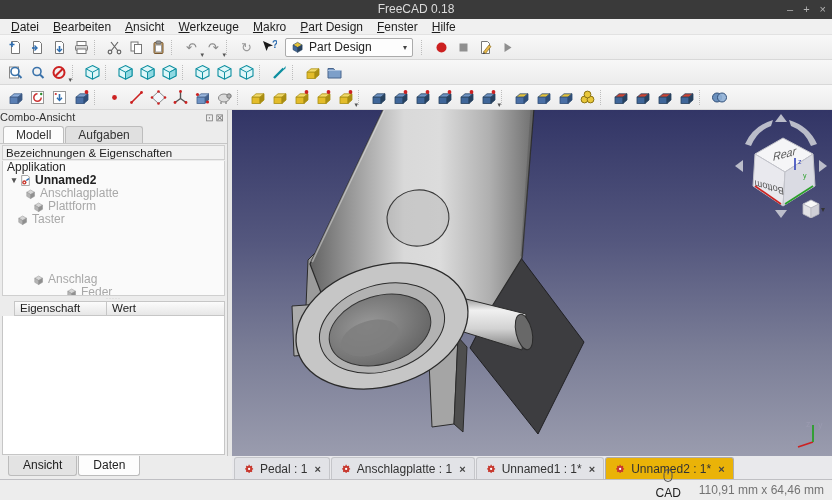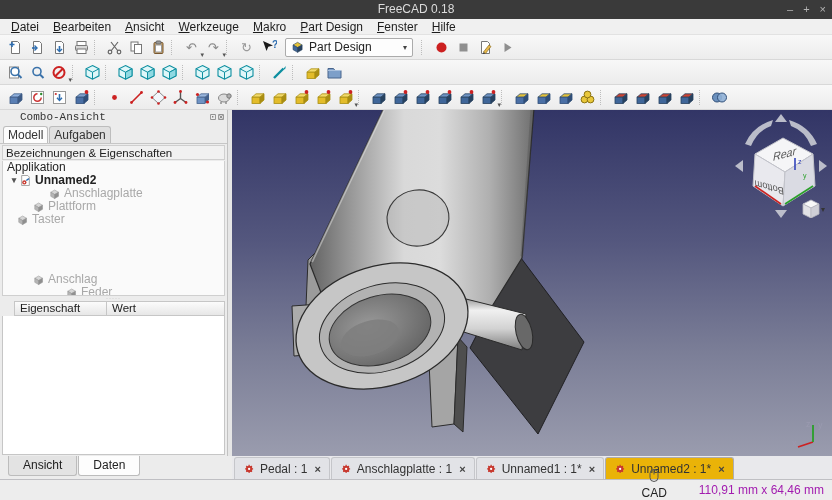--- a/index.html
+++ b/index.html
@@ -22,24 +22,24 @@
   .tbtn { width:22px; height:21px; display:inline-flex; align-items:center; justify-content:center; position:relative; border-radius:2px; }
   .tbtn svg { display:block; }
   .dd { position:absolute; right:-2px; bottom:0; font-size:7px; color:#555; line-height:7px; }
   .sep { width:7px; height:15px; margin:0 2px; border-left:1px dotted #bdbdbd; }
   .combo { height:19px; background:#fdfdfd; border:1px solid #ababab; border-radius:2px; display:inline-flex; align-items:center; gap:4px; padding:0 5px; margin:0 6px; min-width:128px; }
   .combo .cdd { margin-left:auto; font-size:8px; color:#444; }
 
   
   #main { position:relative; height:346px; flex:0 0 auto; }
   #panel { position:absolute; left:0; top:0; width:228px; height:100%; background:#ececec; border-right:1px solid #c2c2c2; }
-  #panel-title { height:15px; font-size:11px; line-height:15px; padding-left:20px; color:#333; position:relative;font-family:Liberation Mono, monospace; }
+  #panel-title { height:15px; font-size:11px; line-height:15px; padding-left:0; color:#333; position:relative; }
   #panel-btns { position:absolute; right:3px; top:0; display:flex; gap:2px; color:#777; font-size:10px; line-height:15px; }
   #panel-tabs { height:19px; display:flex; padding-left:3px; gap:1px; border-bottom:1px solid #c6c6c6; }
-  .ptab { padding:0 4px; line-height:17px; margin-top:1px; border:1px solid #bdbdbd; border-bottom:none; border-radius:3px 3px 0 0; background:#e0e0e0; color:#333; }
+  .ptab { padding:0 12px; line-height:17px; margin-top:1px; border:1px solid #bdbdbd; border-bottom:none; border-radius:3px 3px 0 0; background:#e0e0e0; color:#333; }
   .ptab.active { background:#fcfcfc; }
   #tree-header { margin:1px 2px 15px 2px; height:15px; line-height:14px; font-size:11.5px; padding:0 3px; background:#f1f1f1; border:1px solid #cfcfcf; color:#222; }
   #tree { position:absolute; left:2px; right:2px; top:51px; height:135px; background:#fafafa; border:1px solid #cfcfcf; border-top:none; overflow:hidden; }
   .trow { height:13px; line-height:13px; display:flex; align-items:center; white-space:nowrap; }
   .trow .arr { width:10px; color:#555; font-size:9px; text-align:center; }
   .trow svg { margin-right:3px; flex:0 0 auto; }
   .trow.disabled { color:#a8a8a8; }
   .trow.doc { font-weight:bold; }
   #prop-split { position:absolute; left:0; right:0; top:186px; height:5px; text-align:center; color:#9a9a9a; font-size:6px; line-height:4px; letter-spacing:1px; }
   #prop-header { position:absolute; left:2px; right:2px; top:191px; height:15px; display:flex; background:linear-gradient(#fbfbfb,#e7e7e7); border:1px solid #c6c6c6; font-size:11.5px;margin-left:12px; }
@@ -59,21 +59,21 @@
   .btab.active { background:#fdfdfd; }
   #mdibar { display:flex; align-items:flex-end; gap:1px; padding-left:2px; }
   .mtab { height:22px; display:inline-flex; align-items:center; gap:4px; padding:0 8px; background:#e2e3e7; border:1px solid #c5c6ca; border-bottom:none; border-radius:3px 3px 0 0; color:#333; }
   .mtab.active { background:#eab308; border-color:#adadb1; }
   .mtab .close { color:#444; font-weight:bold; font-size:11px; margin-left:3px; }
 
   
   #statusbar { height:20px; background:#ededed; display:flex; align-items:center; justify-content:flex-end; padding-right:8px; gap:4px; flex:0 0 auto; }
   #nav-style { display:inline-flex; align-items:center; gap:3px; color:#222;flex-direction:column; }
   #nav-style .cdd { font-size:8px; color:#444; }
-  #dims { margin-left:28px; color:#a21caf; }
+  #dims { margin-left:14px; color:#737373; }
 </style>
 </head>
 <body>
 
 <div id="app">
 
   <div id="titlebar">
     <span>FreeCAD 0.18</span>
     <span id="winctrl">
       <span>–</span>
@@ -543,21 +543,21 @@
           <div class="trow doc" style="padding-left: 6px;">
             <span class="arr">▾</span>
             <svg class="ti" width="13" height="13" viewBox="0 0 17 17">
               <path d="M3.5 2h8l2 2v11h-10z" fill="#fff" stroke="#8a8a8a"></path>
               <circle cx="7" cy="11" r="2.8" fill="#c8392f"></circle>
               <circle cx="7" cy="11" r="1" fill="#fff"></circle>
               <path d="M9.5 8.5l3.5-2.5" stroke="#2d6db0" stroke-width="1.8"></path>
             </svg>
             <span>Unnamed2</span>
           </div>
-          <div class="trow disabled" style="padding-left: 46px; align-items: center;">
+          <div class="trow disabled" style="padding-left: 22px; align-items: center;">
             <svg class="ti" width="12" height="12" viewBox="0 0 17 17">
               <polygon points="2.5,6 8,2.8 13.5,6 8,9.2" fill="#d6d6d6" stroke="#8f8f8f" stroke-width="0.7"></polygon>
               <polygon points="2.5,6 8,9.2 8,15 2.5,11.8" fill="#b5b5b5" stroke="#8f8f8f" stroke-width="0.7"></polygon>
               <polygon points="8,9.2 13.5,6 13.5,11.8 8,15" fill="#8f8f8f" stroke="#8f8f8f" stroke-width="0.7"></polygon>
             </svg>
             <span>Anschlagplatte</span>
           </div>
           <div class="trow disabled" style="padding-left: 30px;">
             <svg class="ti" width="12" height="12" viewBox="0 0 17 17">
               <polygon points="2.5,6 8,2.8 13.5,6 8,9.2" fill="#d6d6d6" stroke="#8f8f8f" stroke-width="0.7"></polygon>

